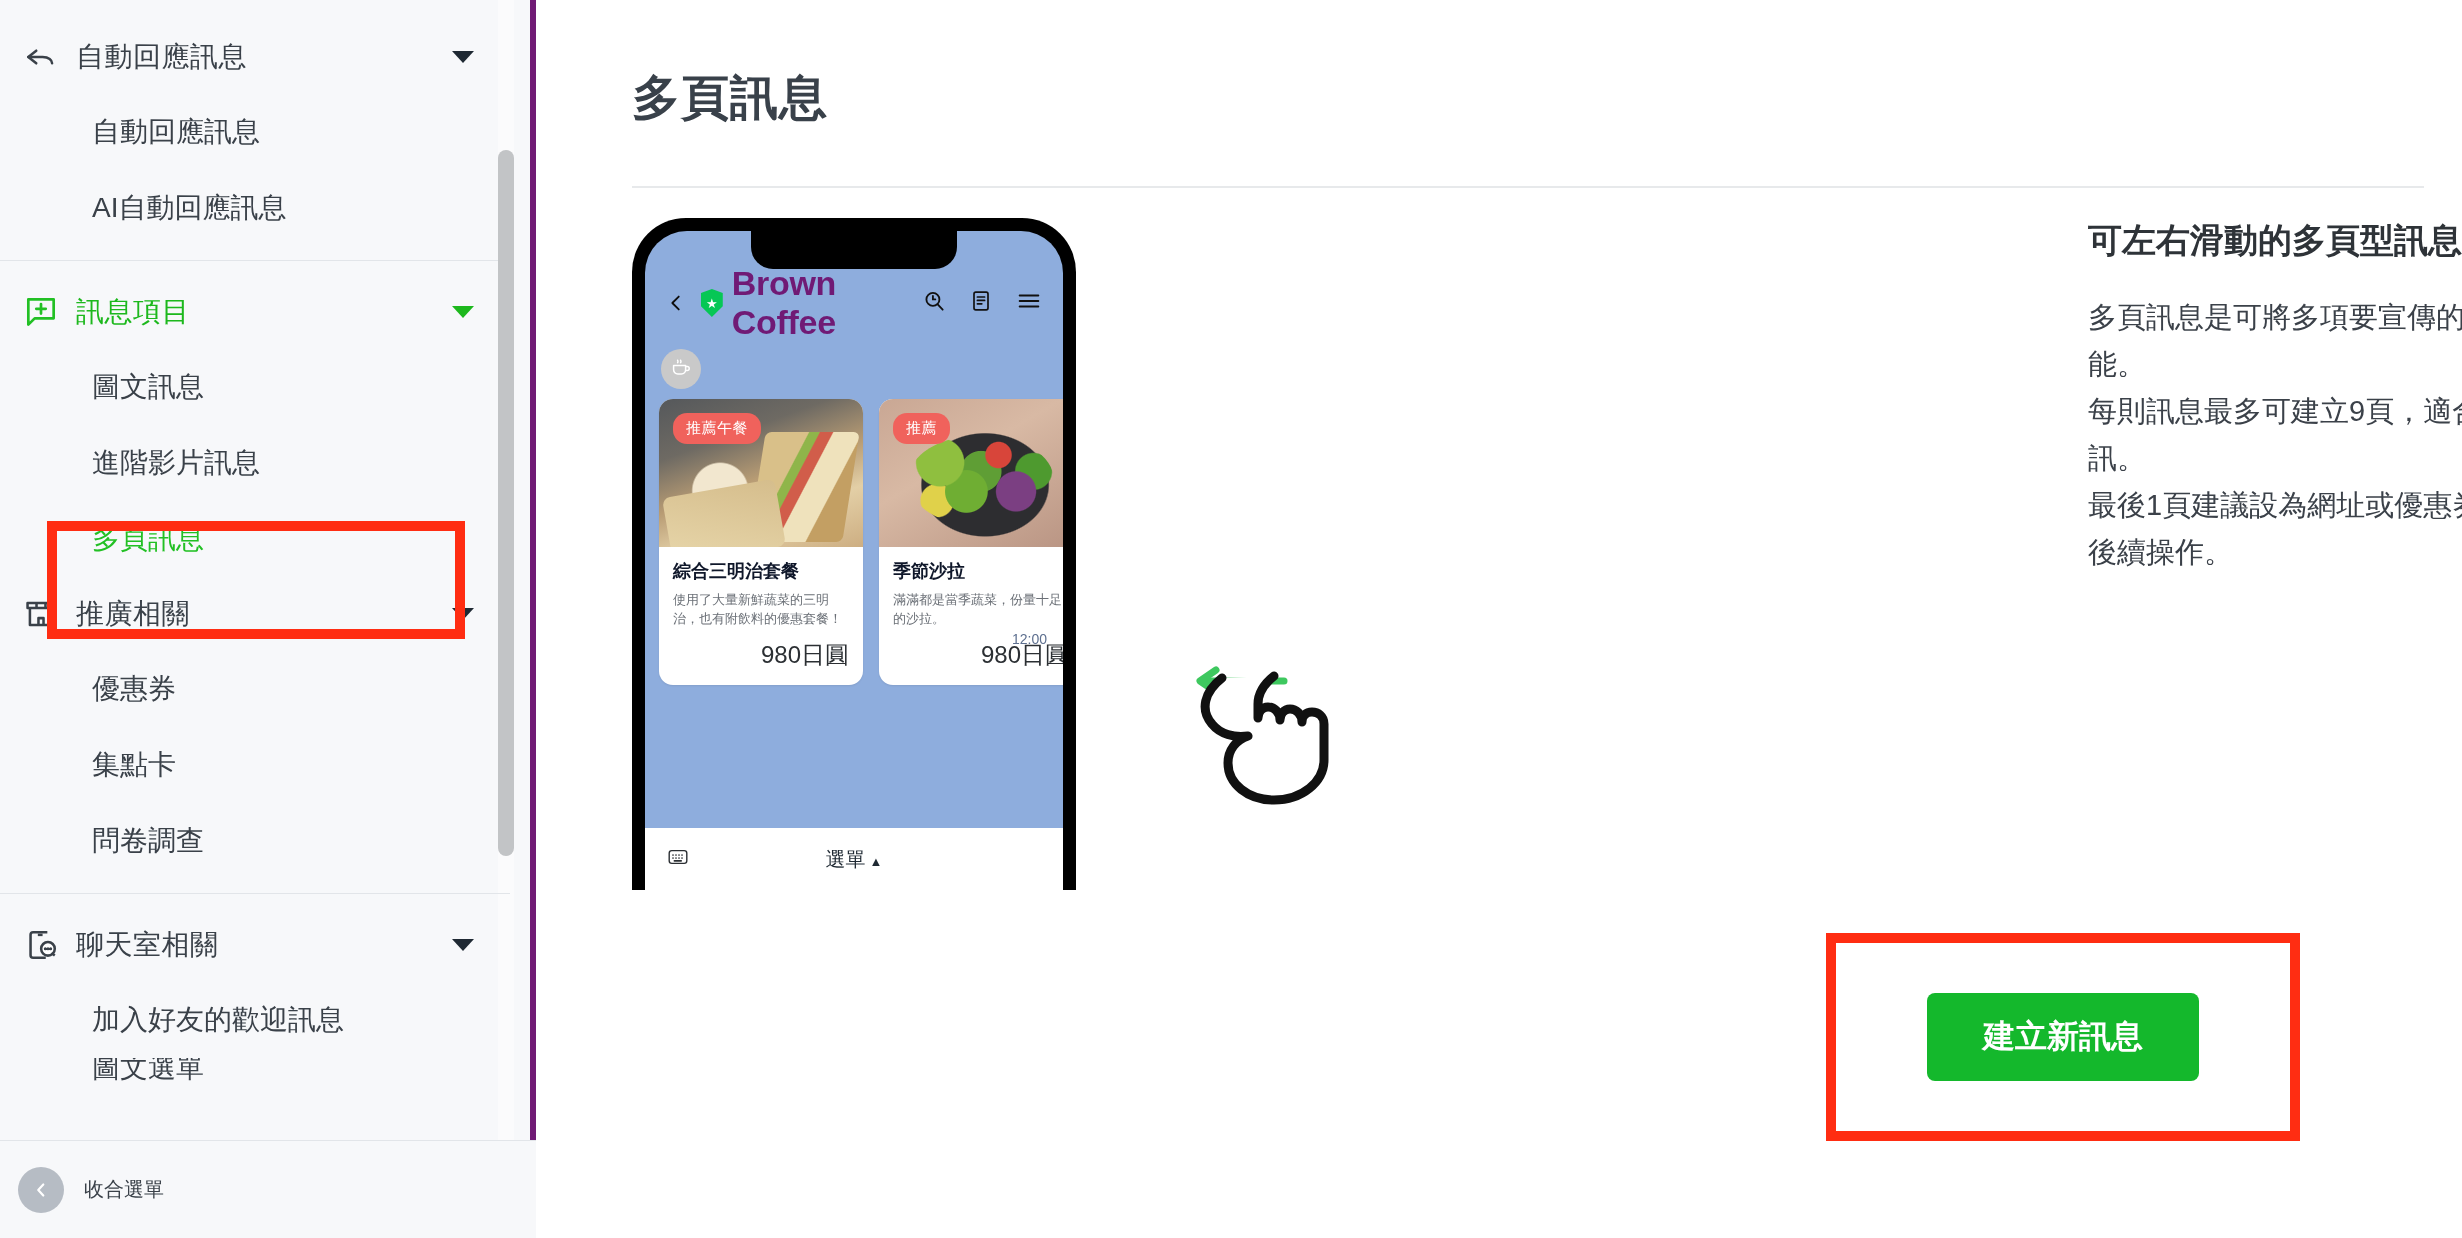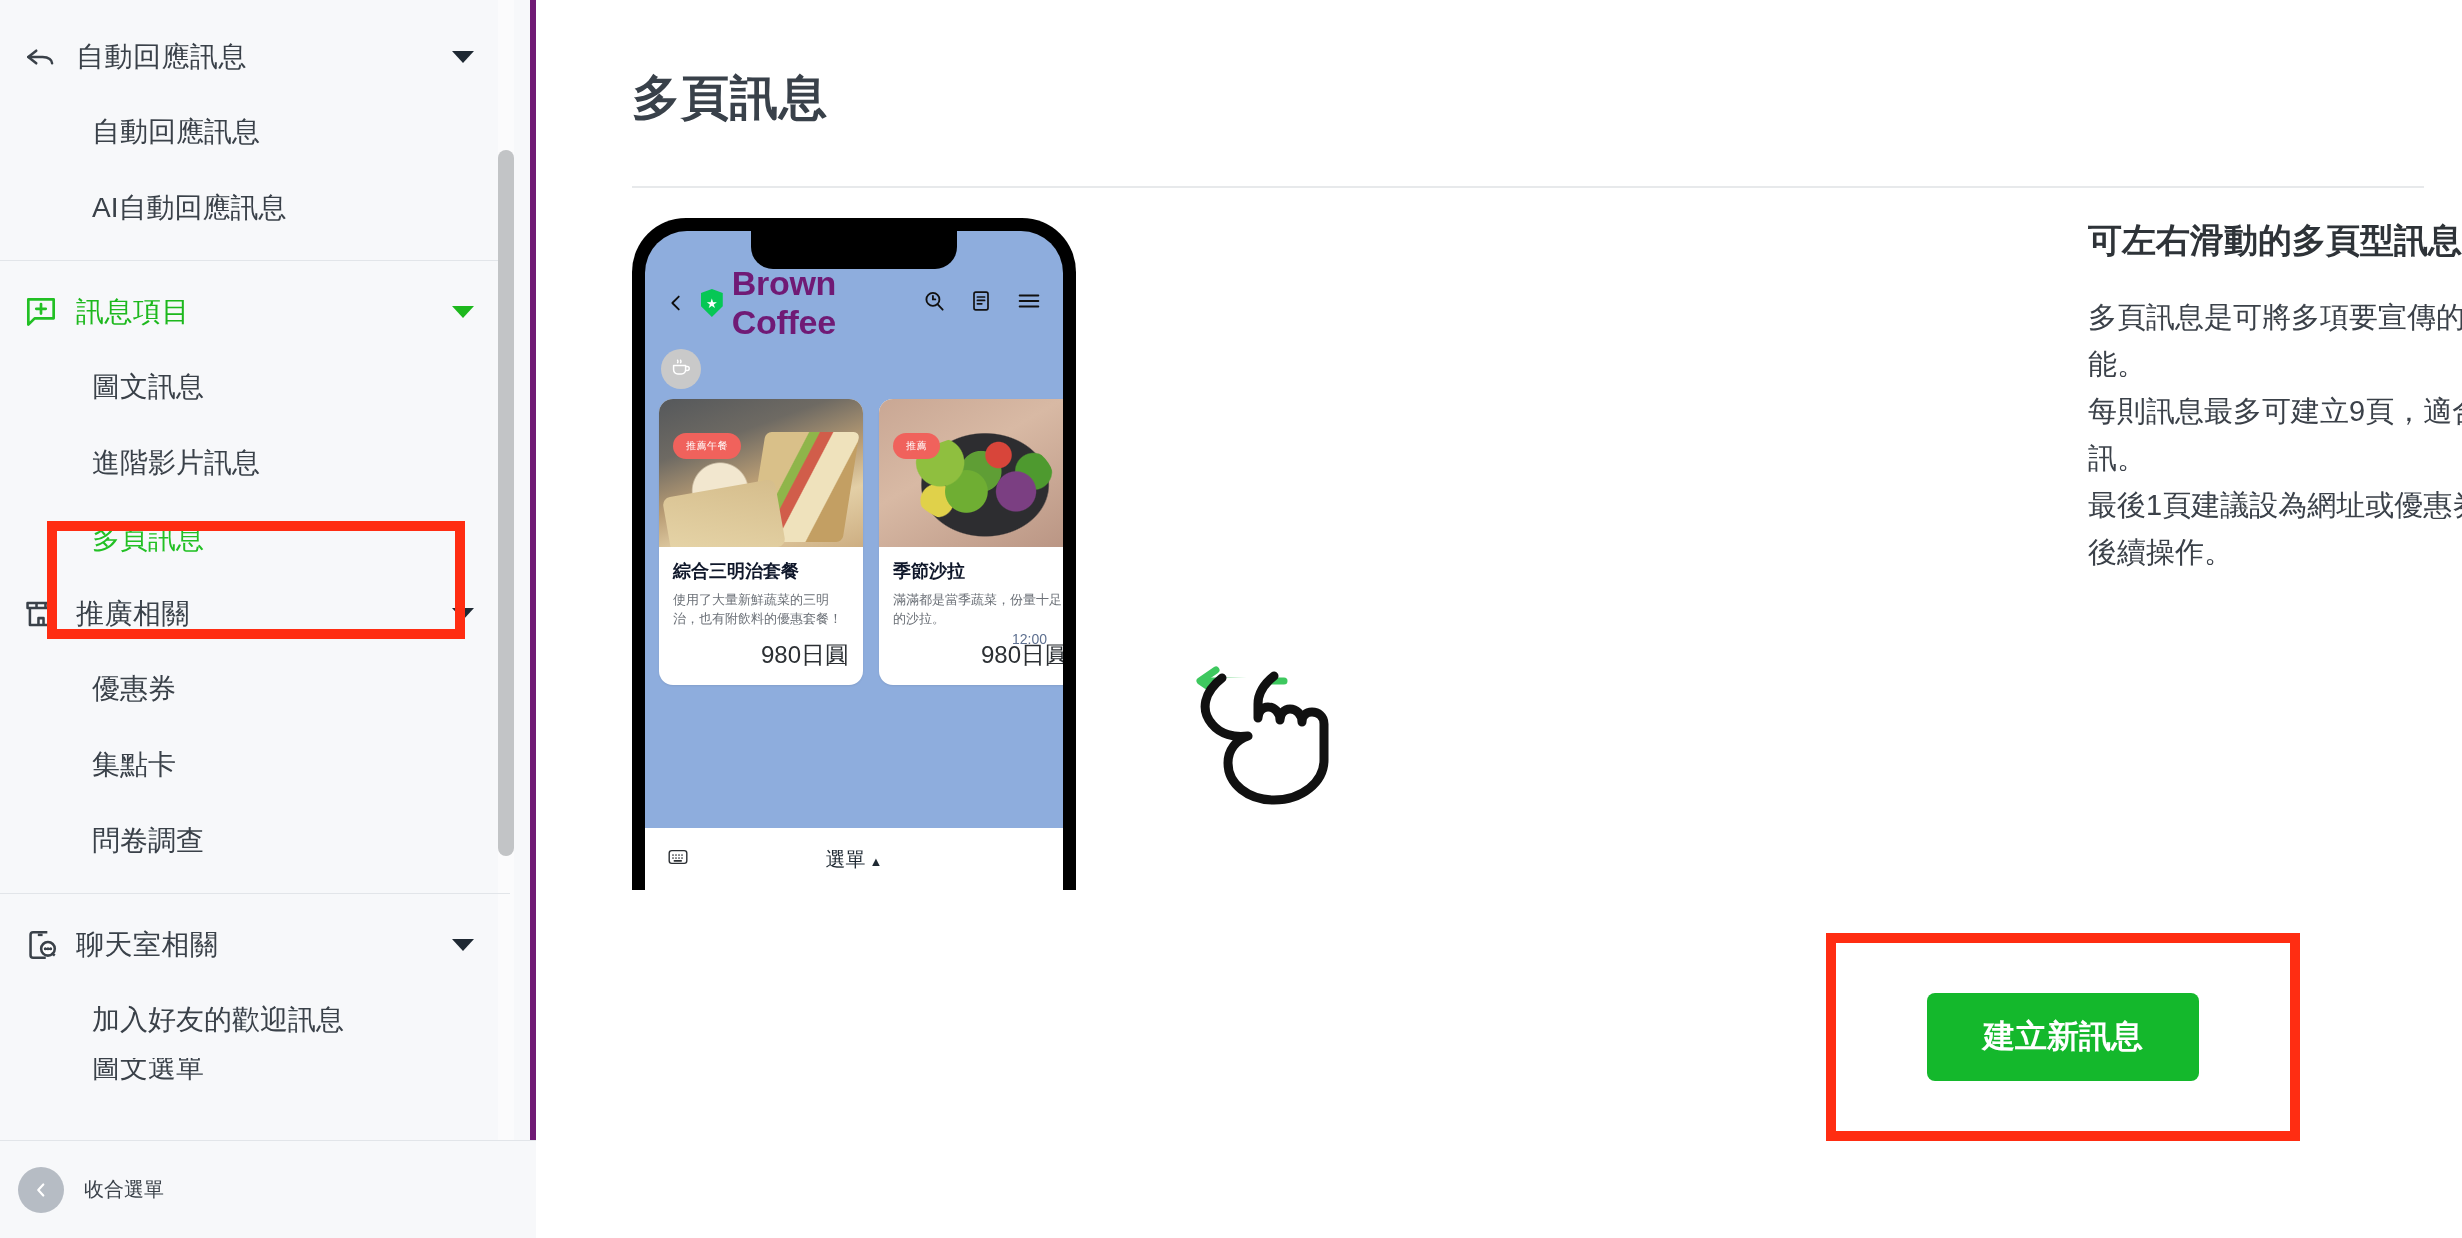--- a/index.html
+++ b/index.html
@@ -205,23 +205,23 @@
       radial-gradient(circle at 22% 30%, #8fbf3f 0 18%, transparent 19%),
       radial-gradient(circle at 62% 22%, #d8453a 0 11%, transparent 12%),
       radial-gradient(circle at 40% 62%, #6fae33 0 20%, transparent 21%),
       radial-gradient(circle at 74% 62%, #7b3f82 0 16%, transparent 17%),
       radial-gradient(circle at 20% 72%, #e0d14a 0 12%, transparent 13%),
       radial-gradient(circle at 86% 40%, #4e9a2f 0 13%, transparent 14%),
       radial-gradient(circle at 50% 40%, #5f9e35 0 22%, transparent 23%);
     border-radius: 50%;
   }
   .badge {
-    position: absolute; left: 14px; top: 34px;
+    position: absolute; left: 14px; top: 14px;
     background: #f0625c; color: #fff;
-    font-size: 10px; padding: 6px 13px; border-radius: 14px;
+    font-size: 15px; padding: 6px 13px; border-radius: 14px;
     z-index: 4; letter-spacing: .5px;
   }
   .card-body { padding: 12px 14px 14px 14px; }
   .card-title { font-size: 18px; font-weight: 700; color: #0f172a; margin-bottom: 8px; }
   .card-desc { font-size: 13px; color: #6b7077; line-height: 1.45; min-height: 38px; }
   .card-price { text-align: right; font-size: 24px; color: #2b2f33; margin-top: 10px; }
 
   .timestamp {
     position: absolute; right: 16px; top: 400px;
     font-size: 14px; color: #5d6f8f;

